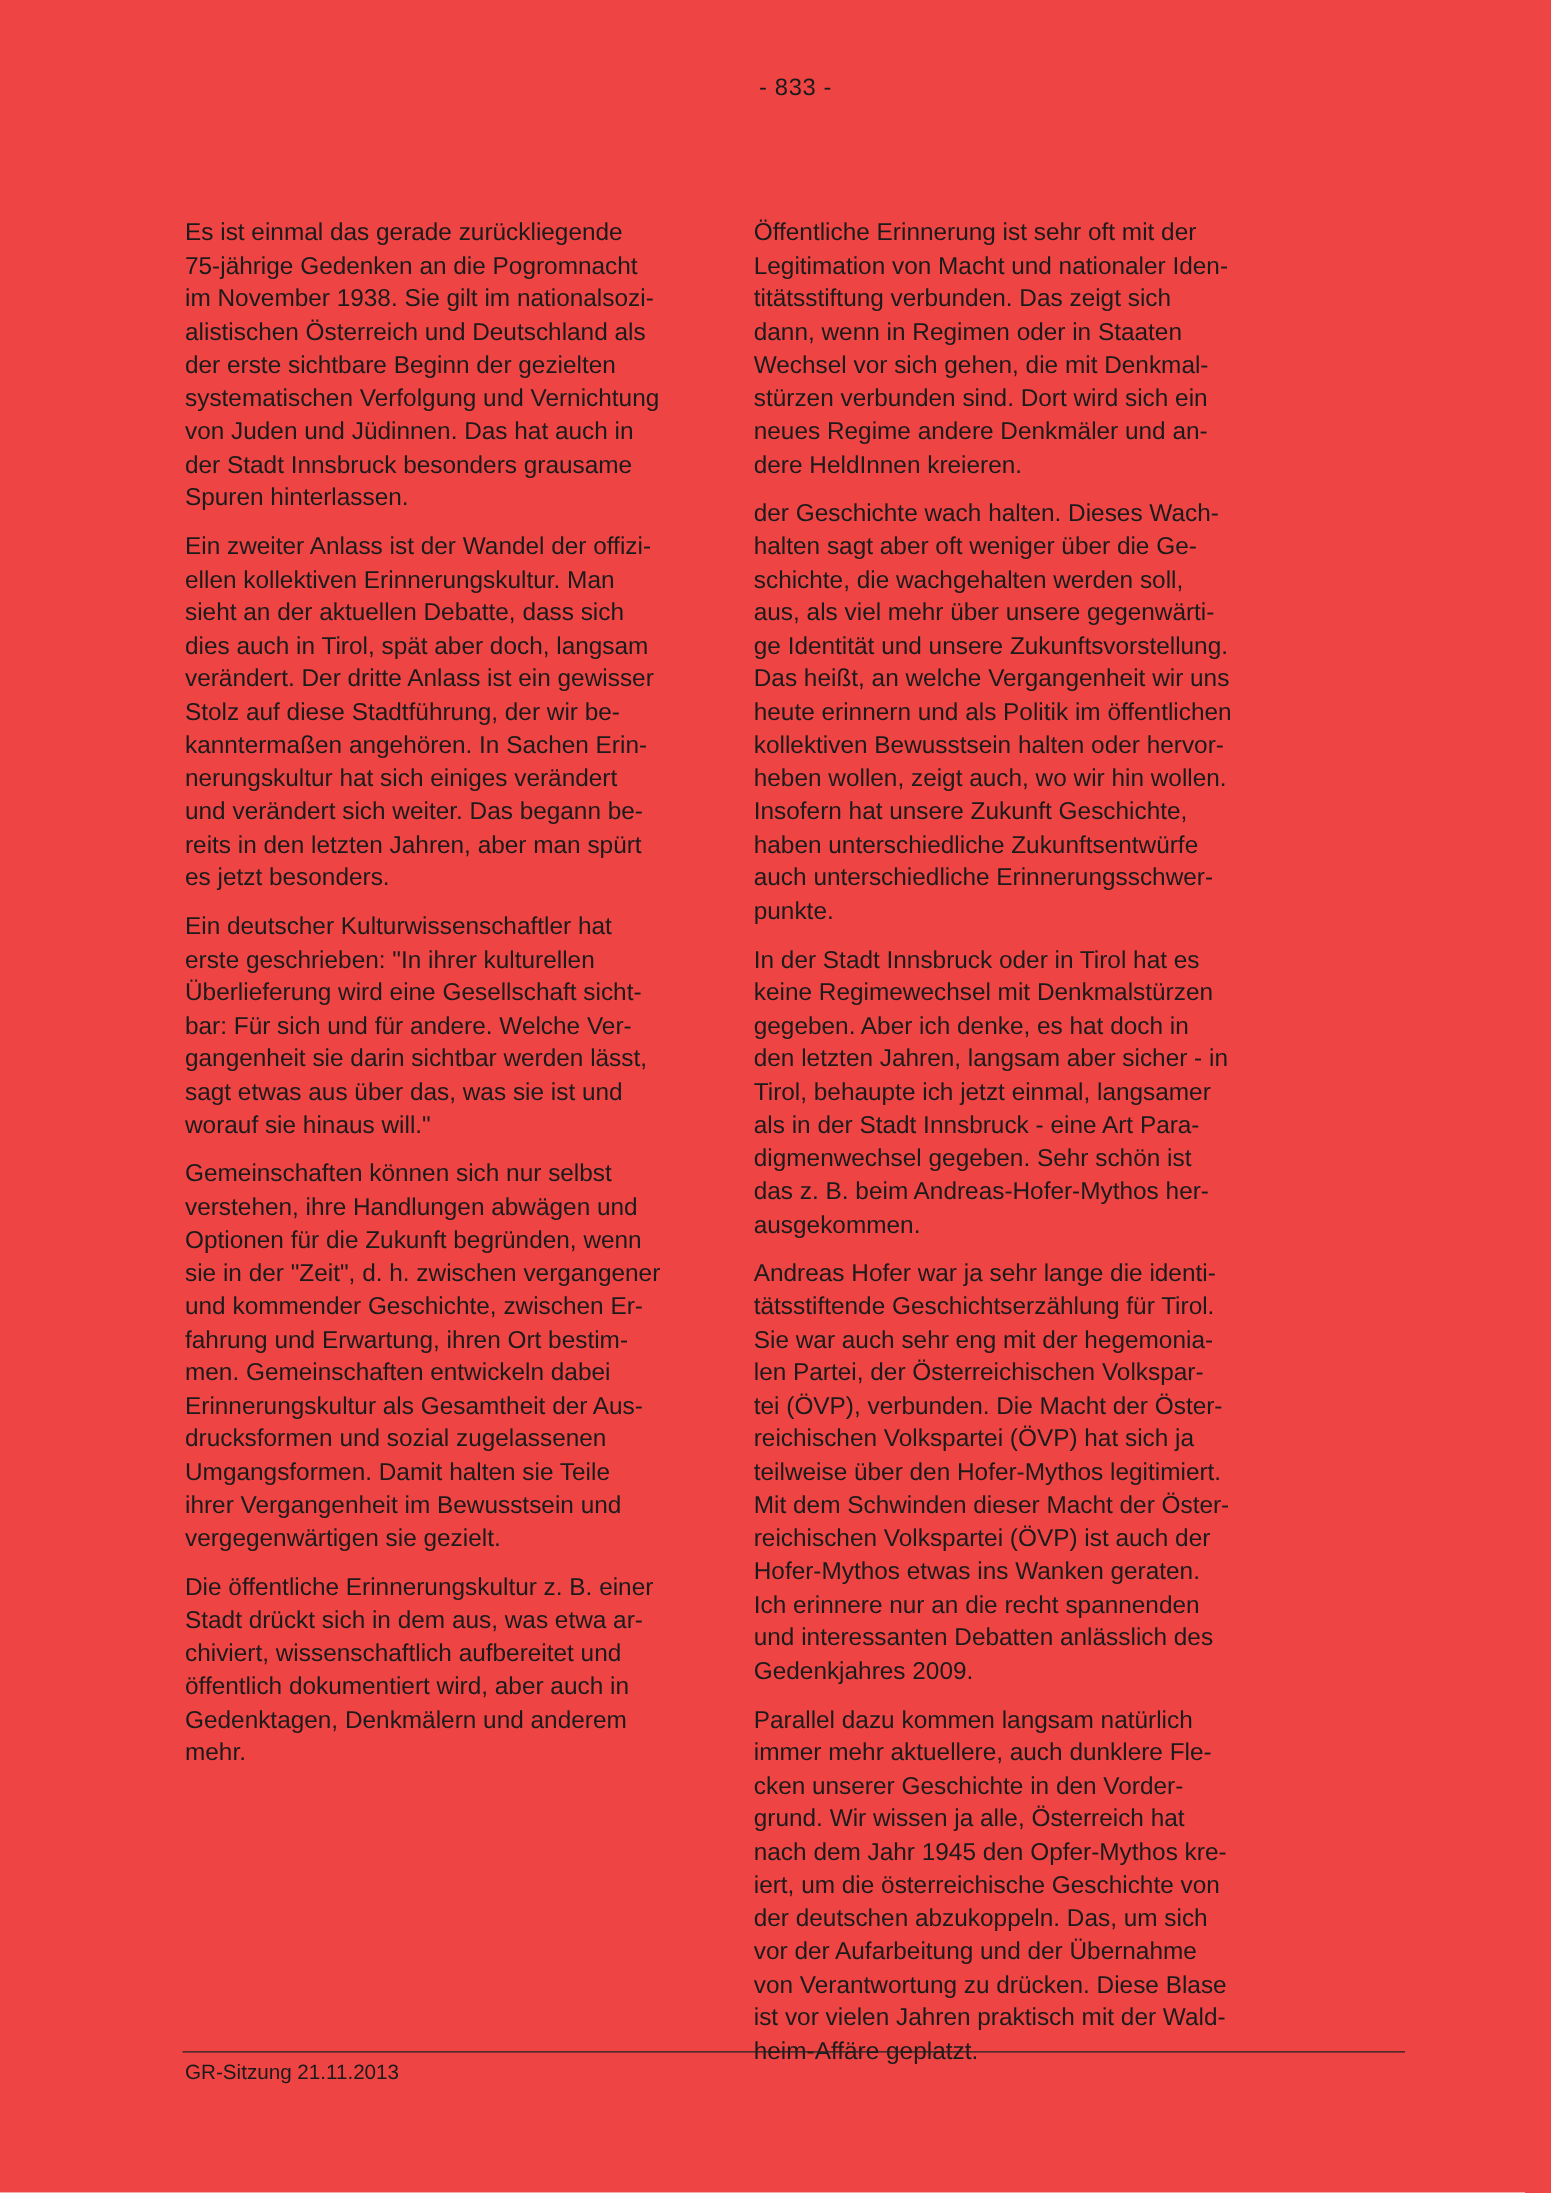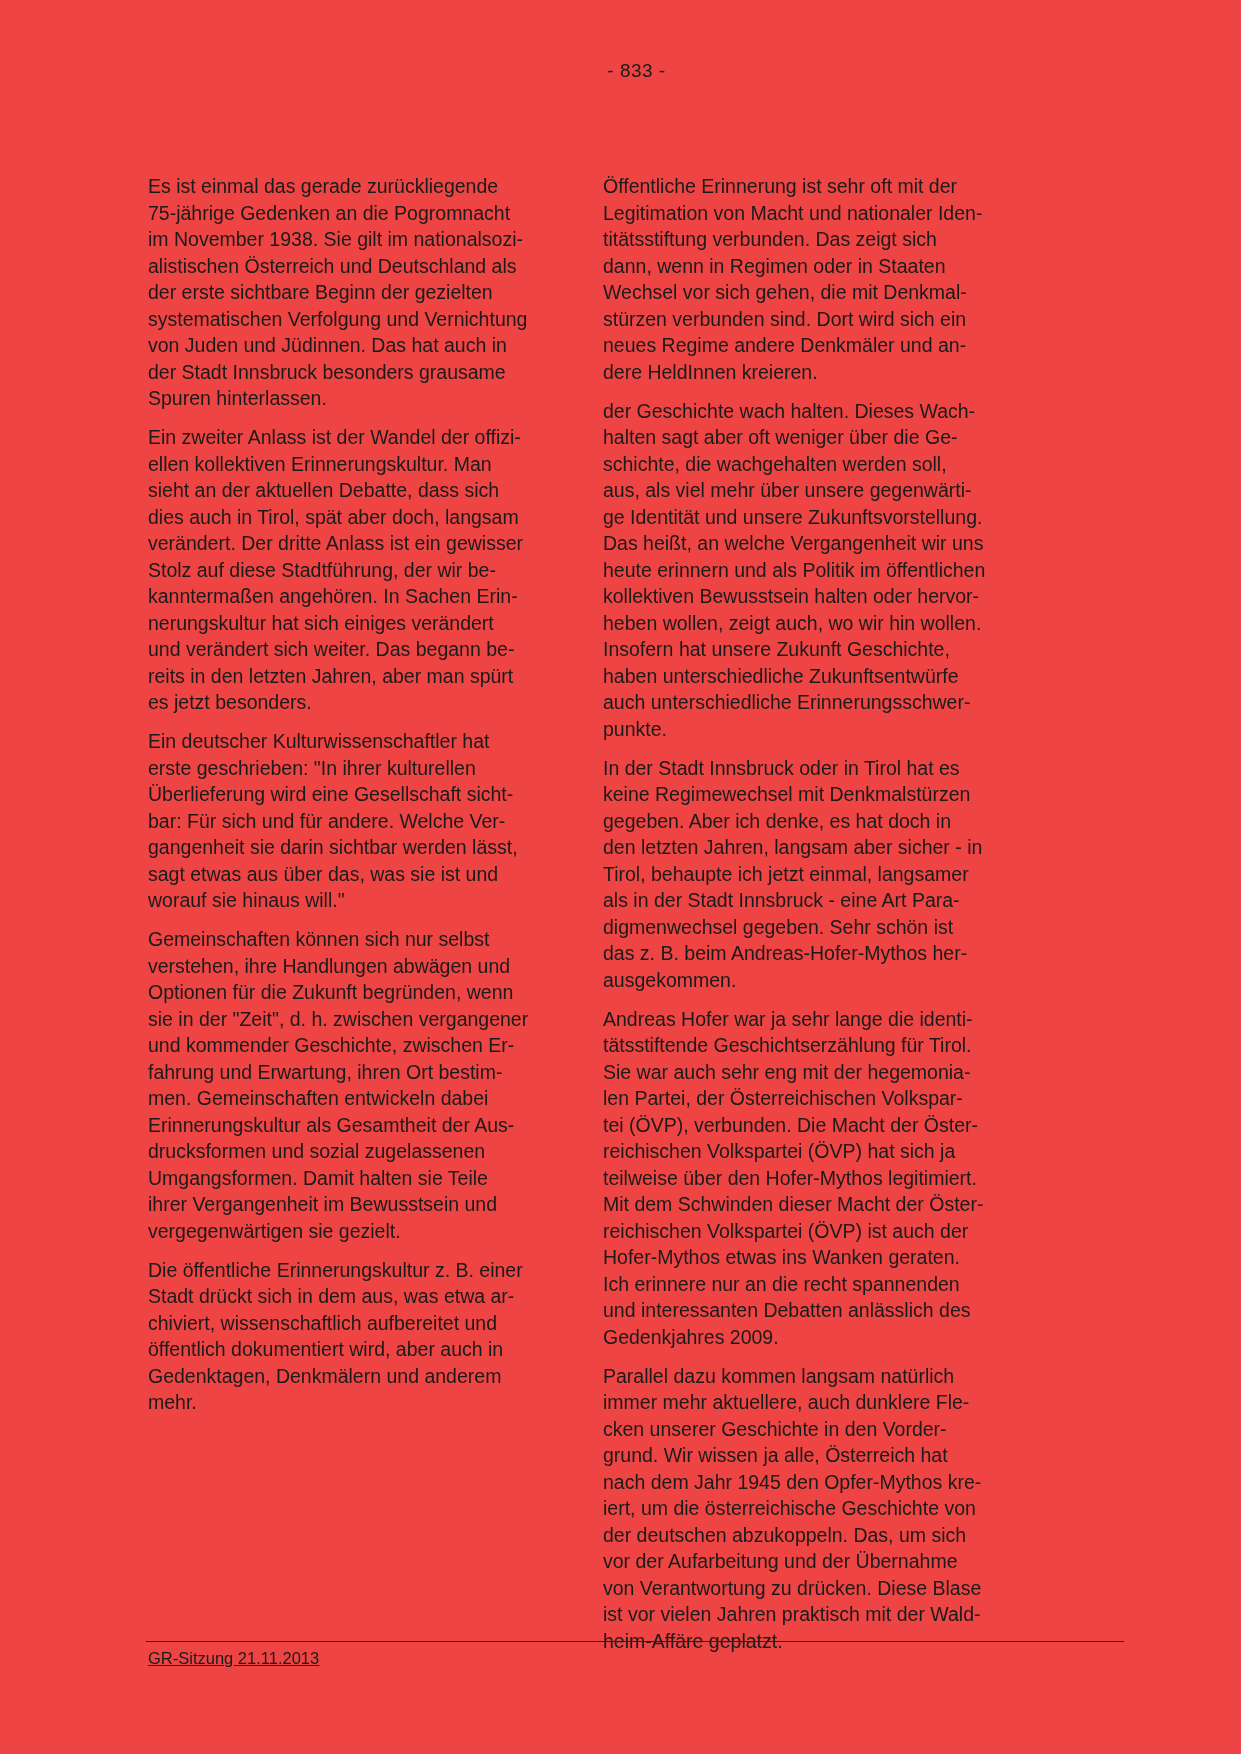--- a/index.html
+++ b/index.html
@@ -48,21 +48,20 @@
     top: 1641px;
     left: 146px;
     width: 978px;
     border-top: 1.5px solid #222222;
   }
   .footer-text {
     position: absolute;
     top: 1649px;
     left: 148px;
     font-size: 16.5px;
-    text-decoration: underline;
   }
 </style>
 </head>
 <body>
 
 <div class="page">
   <div class="page-number">- 833 -</div>
 
   <div class="columns">
     <div class="col" id="col-left">

